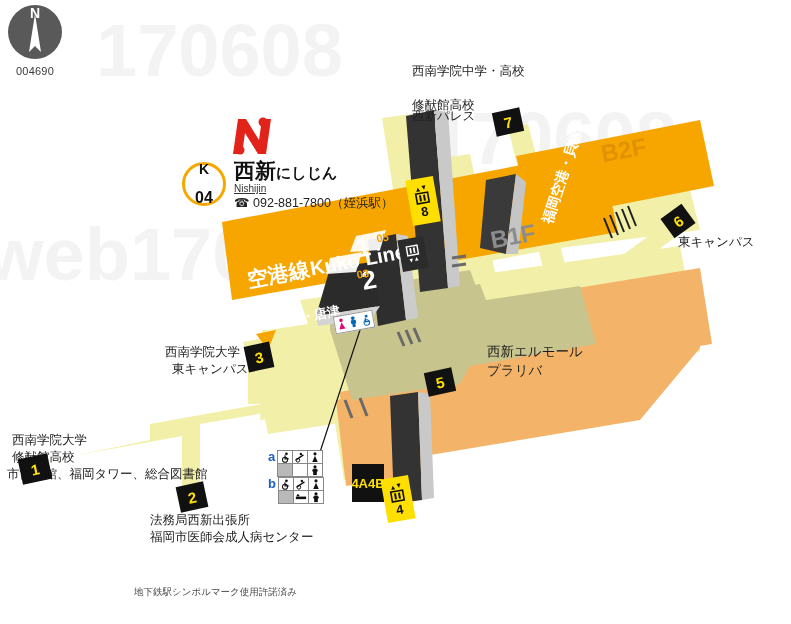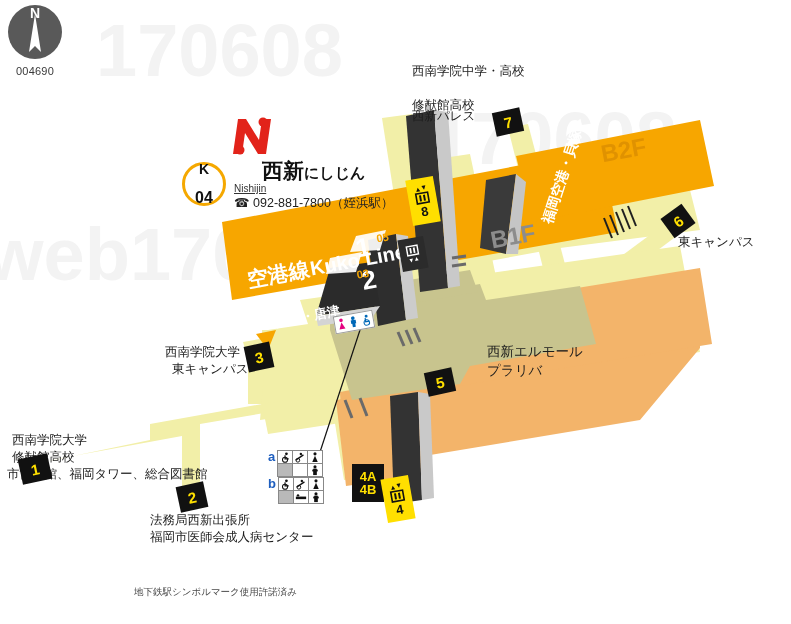--- a/index.html
+++ b/index.html
@@ -90,21 +90,20 @@
     position: absolute;
     left: 52px;
     top: 46px;
   }
   .name-ja {
     font-size: 21px;
     font-weight: bold;
     color: #111;
     line-height: 1.05;
     white-space: nowrap;
-    text-align: center;
   }
   .name-ja .kana {
     font-size: 15px;
     font-weight: bold;
   }
   .name-en {
     font-size: 10px;
     color: #333;
     line-height: 1.2;
     margin-top: 1px;
@@ -140,21 +139,21 @@
     background: #111111;
     color: #ffe000;
     font-weight: bold;
     display: flex;
     align-items: center;
     justify-content: center;
     line-height: 1;
     font-size: 15px;
   }
   .exit.two-line {
-    flex-direction: column;
+    flex-direction: row;
     font-size: 13px;
     text-align: center;
   }
   .exit.two-line span { display: block; }
 
   
   .ev-exit {
     position: absolute;
     background: #ffdf00;
     display: flex;

